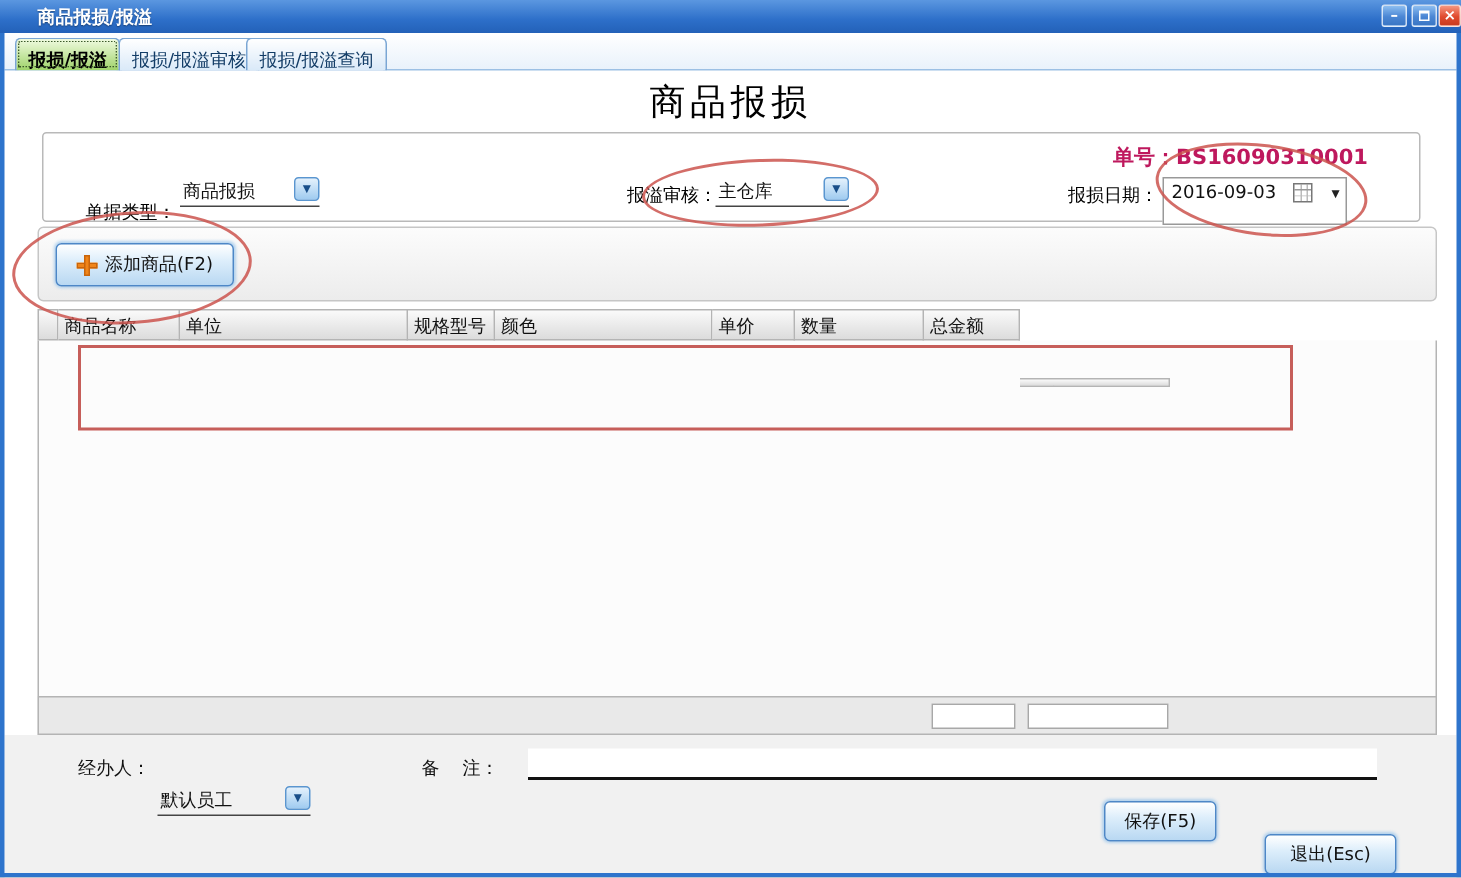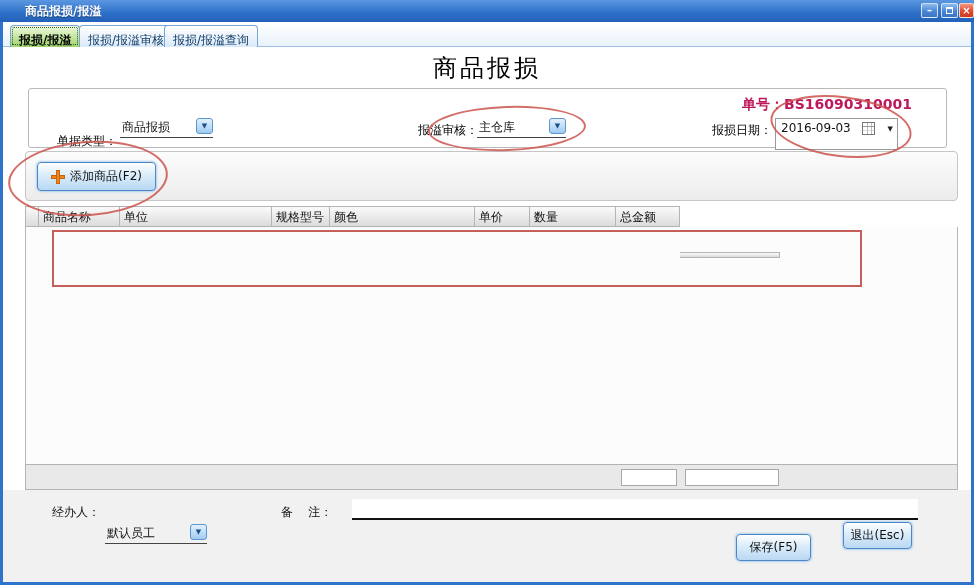--- a/index.html
+++ b/index.html
@@ -107,21 +107,21 @@
   
   #bottom-area { position:absolute; left:3px; top:490px; width:968px; height:92px;
     background:#f1f1f1; }
   #operator-label { position:absolute; left:52px; top:504px; z-index:2; }
   #operator-combo { left:105px; top:524px; width:102px; }
   #remark-label { position:absolute; left:281px; top:504px; white-space:pre; z-index:2; }
   #remark-input { position:absolute; left:352px; top:499px; width:566px; height:21px;
     background:#fff; border:none; border-bottom:2px solid #111; font-size:12px;
     font-family:inherit; z-index:2; }
   #save-btn { position:absolute; left:736px; top:534px; width:75px; height:27px;text-align:center; }
-  #exit-btn { position:absolute; left:843px; top:522px; width:69px; height:27px; }
+  #exit-btn { position:absolute; left:843px; top:556px; width:88px; height:27px; }
 
   
   .ann { position:absolute; z-index:50; pointer-events:none; }
   .ellipse { border:2px solid rgba(203,84,78,.85); border-radius:50%; }
   #ann-warehouse { left:428px; top:106px; width:158px; height:45px; transform:rotate(-2deg); }
   #ann-date { left:770px; top:96px; width:142px; height:61px; transform:rotate(7deg); }
   #ann-add { left:8px; top:141px; width:160px; height:75px; transform:rotate(-4deg); }
   #ann-rect { left:52px; top:230px; width:810px; height:57px;
     border:2px solid rgba(192,77,72,.9); }
 </style>

